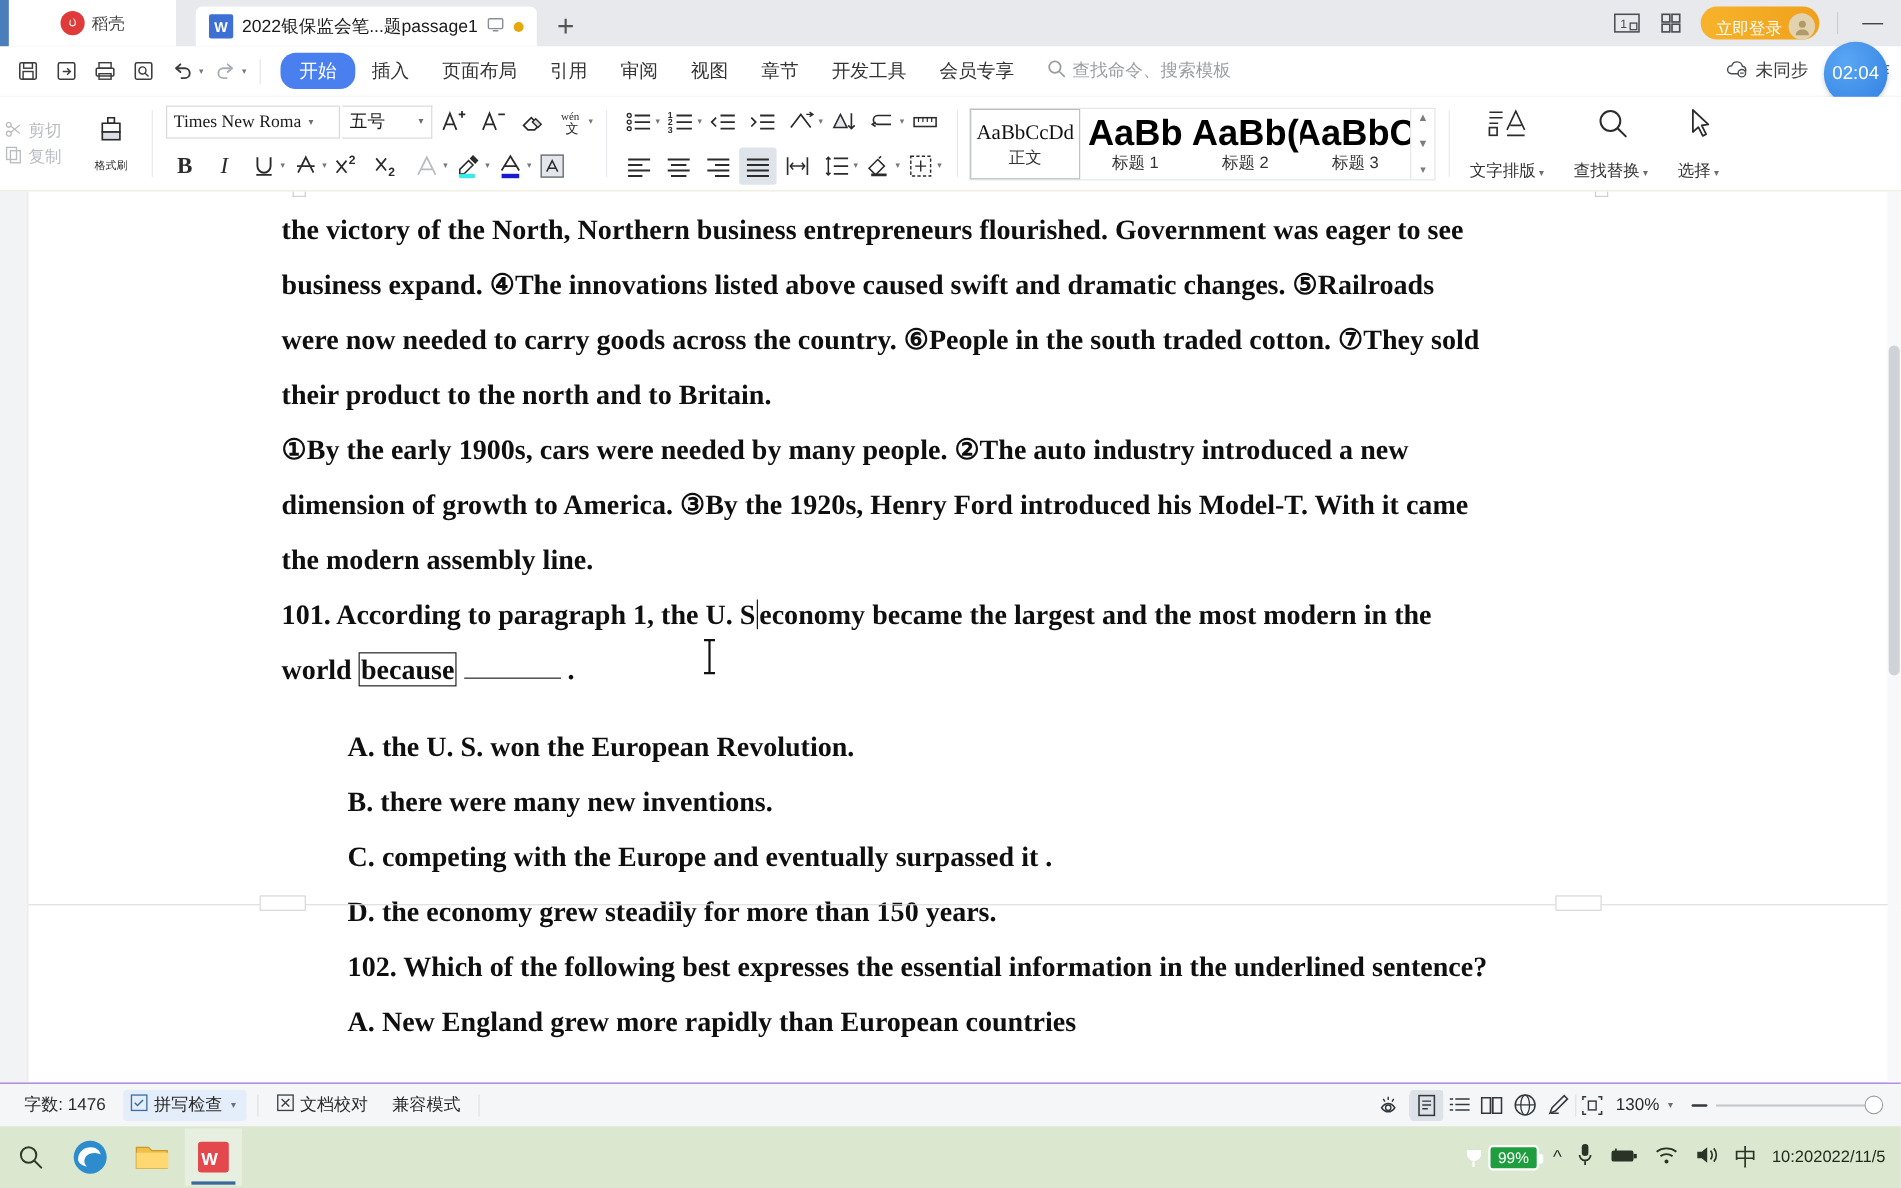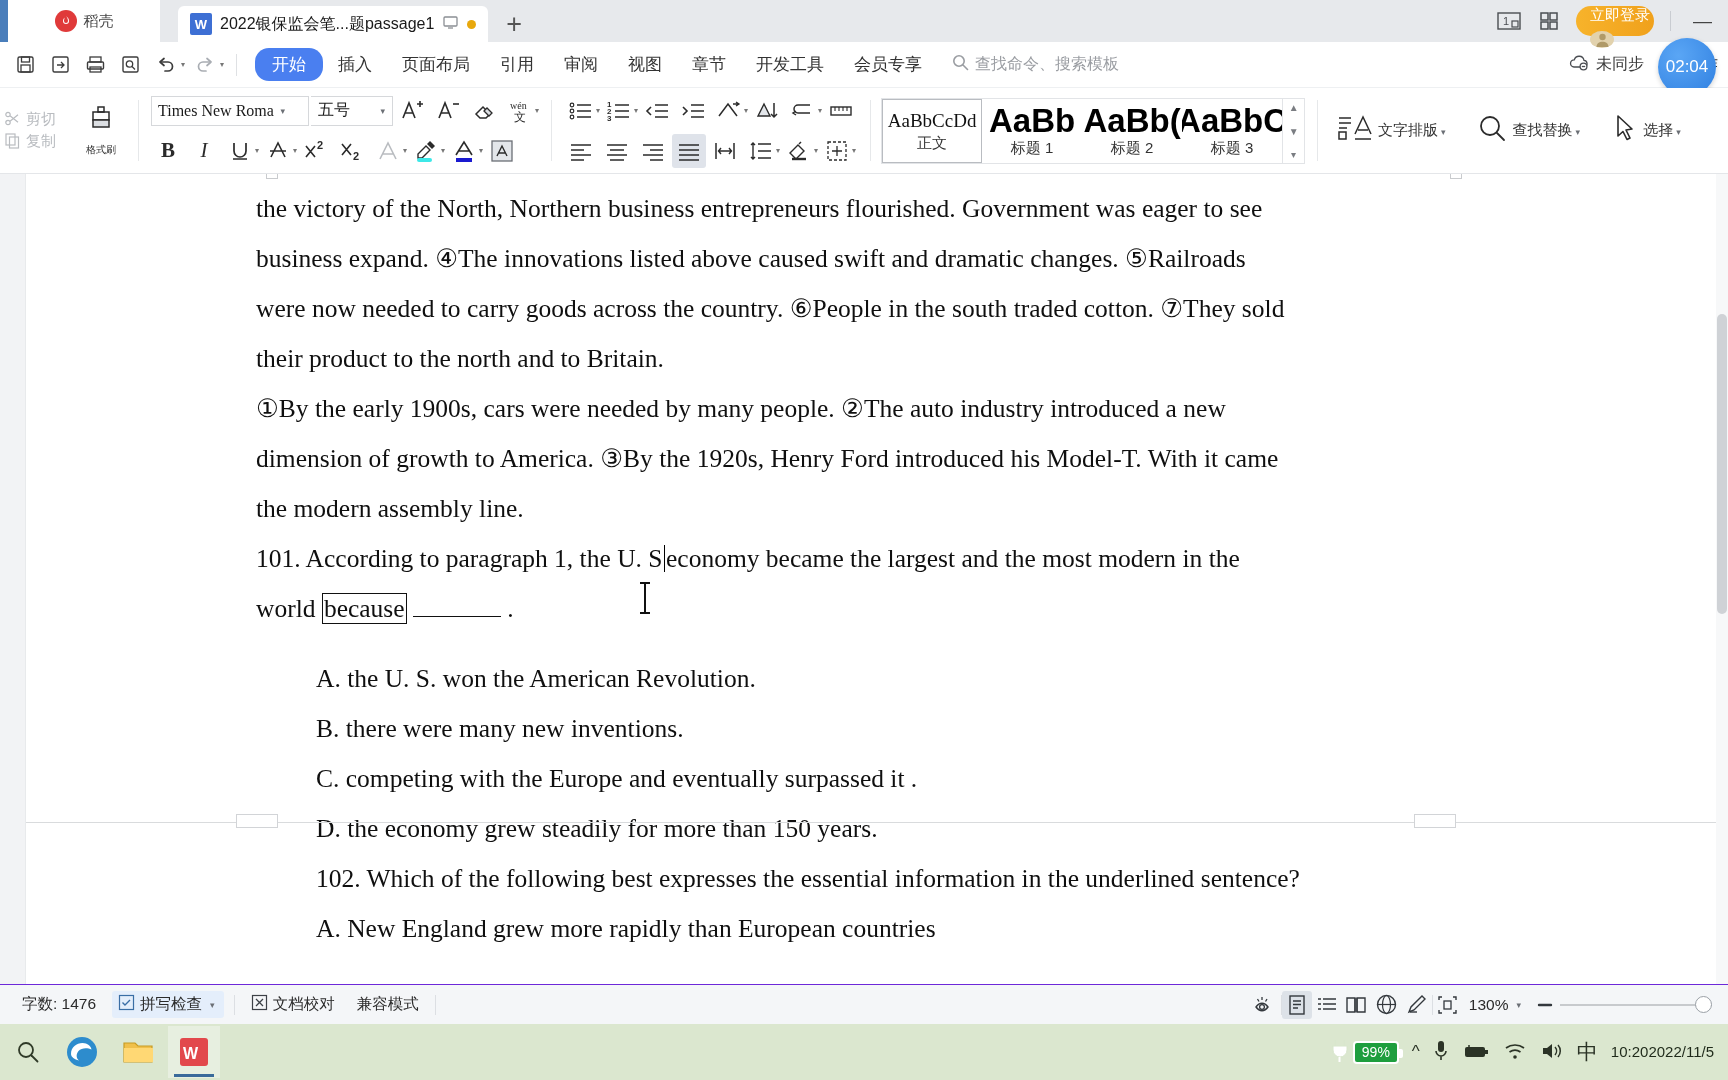--- a/index.html
+++ b/index.html
@@ -35,22 +35,22 @@
     display: flex; align-items: center; justify-content: center; border-radius: 2px;
   }
   .doc-name { white-space: nowrap; overflow: hidden; text-overflow: ellipsis; }
   .tab-mini { color: #888; font-size: 15px; }
   .tab-dot { width: 9px; height: 9px; border-radius: 50%; background: #e8a80c; }
   .plus-tab { font-size: 27px; color: #555; margin-left: 18px; margin-bottom: 2px; font-weight: 300; }
   .tb-right { margin-left: auto; display: flex; align-items: center; gap: 16px; padding: 0 10px 6px 0; }
   .tb-icon { color: #555; display: flex; align-items: center; }
   .login-btn {
     background: linear-gradient(90deg,#f7b32b,#f0a11c); color: #fff; border-radius: 15px;
-    height: 30px; display: flex; align-items: flex-start; padding: 0 4px 0 14px; gap: 6px;
-    font-size: 15px; white-space: nowrap; flex-direction: column;
+    height: 30px; display: flex; align-items: flex-end; padding: 0 4px 0 14px; gap: 6px;
+    font-size: 15px; white-space: nowrap;
   }
   .login-ava { width: 24px; height: 24px; border-radius: 50%; background: #e2d2ad; display:flex; align-items:center; justify-content:center; }
   .tb-sep { width: 1px; height: 20px; background: #c9ccd1; }
   .min-btn { font-size: 19px; color: #444; padding: 0 6px; }
 
   
   .ribbon-tabs {
     height: 46px; background: #ffffff; display: flex; align-items: center; gap: 0;
     flex: 0 0 46px; padding-left: 10px; border-bottom: 1px solid #eef0f2;
   }
@@ -100,24 +100,24 @@
   .styles-wrap { display: flex; align-items: center; border: 1px solid #e2e4e7; margin: 10px 6px 10px 4px; height: 66px; background:#fff; }
   .style-card {
     width: 100px; height: 64px; display: flex; flex-direction: column; align-items: center; justify-content: center;
     gap: 2px; padding: 0 4px; overflow: hidden;
   }
   .style-card.sel { border: 1px solid #b9bcc1; }
   .style-prev-n { font-family: "Liberation Serif", serif; font-size: 19px; color: #111; white-space: nowrap; }
   .style-prev-h { font-family: "Liberation Sans", sans-serif; font-size: 33px; font-weight: bold; color:#000; white-space: nowrap; line-height: 1; }
   .style-lbl { font-size: 15px; color: #333; white-space: nowrap; }
   .style-scroll { display: flex; flex-direction: column; justify-content: space-between; width: 22px; height: 64px; border-left: 1px solid #e2e4e7; align-items:center; padding: 3px 0; color: #7a7d82; font-size: 10px; }
-  .tcol { display: flex; flex-direction: row; align-items: center; justify-content: flex-start; font-size: 15px; color: #333; gap: 2px; padding: 0 12px; }
+  .tcol { display: flex; flex-direction: column; align-items: center; justify-content: center; font-size: 15px; color: #333; gap: 12px; padding: 0 12px; }
 
   
-  .docarea { flex: 1; background: #fef9c3; position: relative; overflow: hidden; display: flex; }
+  .docarea { flex: 1; background: #fef9c3; position: relative; overflow: hidden; display: flex; font-weight: bold; }
   .ruler-left { width: 26px; background: #f2f3f5; border-right: 1px solid #e8eaec; }
   .page {
     flex: 1; position: relative; background: #fff; padding: 0 0 0 0;
     font-family: "Liberation Serif", "DejaVu Serif", serif;
   }
   .page-top-marks { position: absolute; top: 0; left: 0; right: 0; height: 5px; }
   .mark { position: absolute; width: 12px; height: 5px; border: 1px solid #c9cbce; border-top: none; }
   .text-col { padding: 14px 40px 0 230px; }
   .p-line {
     font-size: 25.5px; line-height: 50px; color: #0f0f0f; text-align: justify; letter-spacing: 0;
@@ -652,21 +652,21 @@
               </svg>
           </span>
         </div>
       </div>
 
       <div class="page-break" style="top:648px;"></div>
       <div class="pb-handle-l" style="left:210px; top:640px;"></div>
       <div class="pb-handle-r" style="left:1388px; top:640px;"></div>
 
       <div class="text-col" style="padding-left:290px; padding-top:20px;">
-        <div class="p-line">A. the U. S. won the American Revolution.</div>
+        <div class="p-line">A. the U. S. won the European Revolution.</div>
         <div class="p-line">B. there were many new inventions.</div>
         <div class="p-line">C. competing with the Europe and eventually surpassed it .</div>
         <div class="p-line">D. the economy grew steadily for more than 150 years.</div>
         <div class="p-line">102. Which of the following best expresses the essential information in the underlined sentence?</div>
         <div class="p-line">A. New England grew more rapidly than European countries</div>
       </div>
 
       <div class="vscroll">
         <div class="vthumb" style="top:140px; height:300px;"></div>
       </div>

